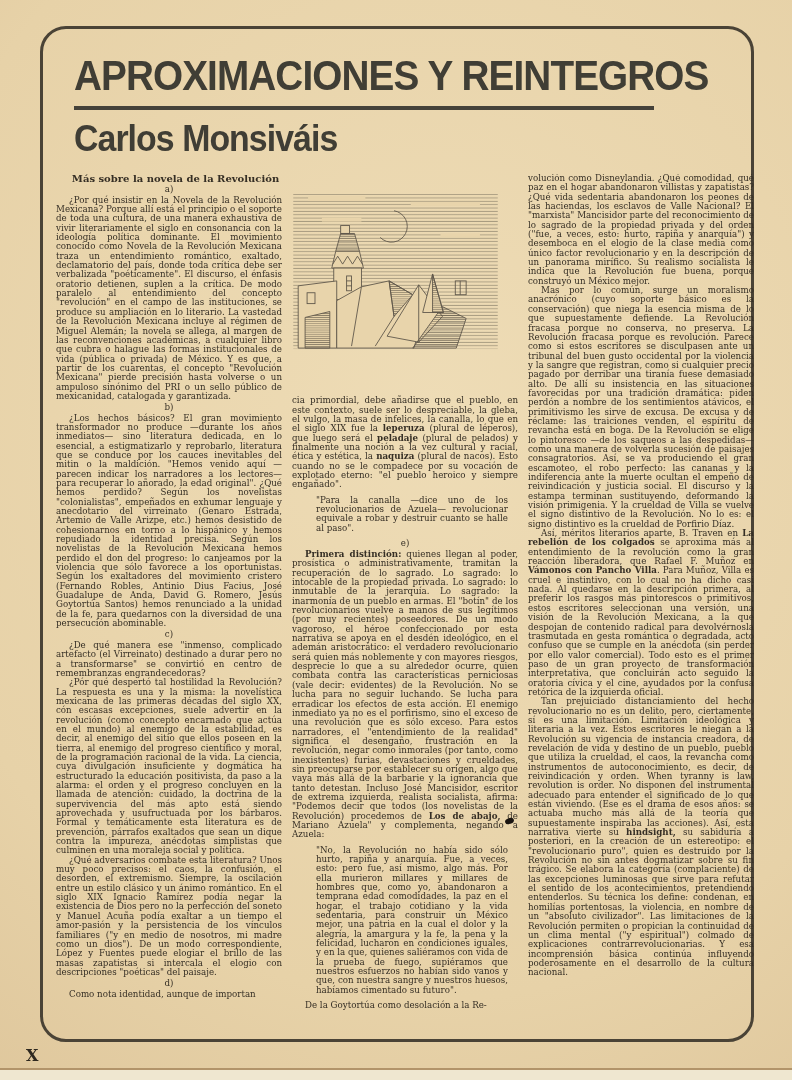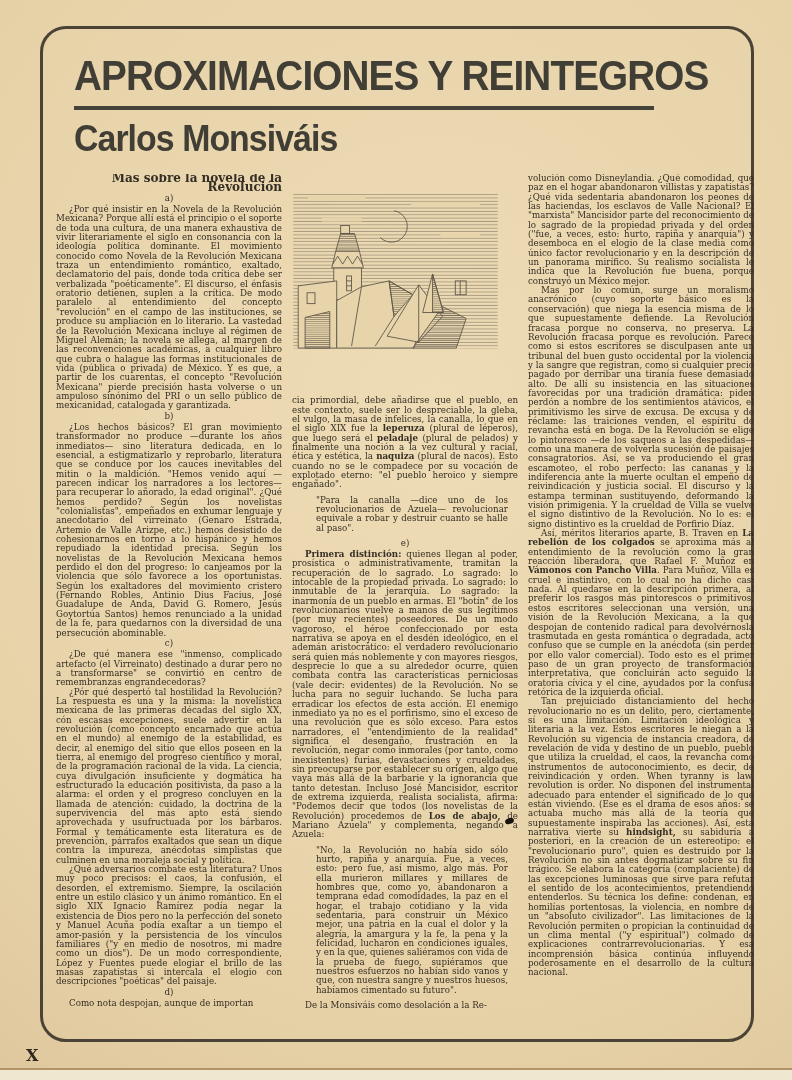--- a/index.html
+++ b/index.html
@@ -31,21 +31,21 @@
   
   .columns{
     position:absolute;left:56px;top:174px;width:698px;height:866px;
     display:flex;gap:10px;
   }
   .col{
     flex:1;overflow:hidden;text-align:justify;
     font-size:8.7px;line-height:9.35px;color:#352e24;
   }
   .section-heading{
-    font-weight:bold;font-size:12px;text-align:right;
+    font-weight:bold;font-size:10px;text-align:center;
     margin:0 0 7px 18px;text-indent:0;
   }
   .col p{margin:0;text-indent:13px;}
   .col p.noindent{text-indent:0;}
   .col p.heading{text-align:center;text-indent:0;margin:1.5px 0;}
   .col blockquote{
     margin:6px 10px 6px 24px;text-indent:0;padding:0;
   }
   b{font-weight:bold;}
   
@@ -82,21 +82,21 @@
     <p class="section-heading">Más sobre la novela de la Revolución</p>
   <p class="heading">a)</p>
       <p class="">¿Por qué insistir en la Novela de la Revolución Mexicana? Porque allí está el principio o el soporte de toda una cultura, de una manera exhaustiva de vivir literariamente el siglo en consonancia con la ideología política dominante. El movimiento conocido como Novela de la Revolución Mexicana traza un entendimiento romántico, exaltado, declamatorio del país, donde toda crítica debe ser verbalizada "poéticamente". El discurso, el énfasis oratorio detienen, suplen a la crítica. De modo paralelo al entendimiento del concepto "revolución" en el campo de las instituciones, se produce su ampliación en lo literario. La vastedad de la Revolución Mexicana incluye al régimen de Miguel Alemán; la novela se allega, al margen de las reconvenciones académicas, a cualquier libro que cubra o halague las formas institucionales de vida (pública o privada) de México. Y es que, a partir de los cuarentas, el concepto "Revolución Mexicana" pierde precisión hasta volverse o un ampuloso sinónimo del PRI o un sello público de mexicanidad, catalogada y garantizada.</p>
       <p class="heading">b)</p>
       <p class="">¿Los hechos básicos? El gran movimiento transformador no produce —durante los años inmediatos— sino literatura dedicada, en lo esencial, a estigmatizarlo y reprobarlo, literatura que se conduce por los cauces inevitables del mitin o la maldición. "Hemos venido aquí —parecen indicar los narradores a los lectores— para recuperar lo añorado, la edad original". ¿Qué hemos perdido? Según los novelistas "colonialistas", empeñados en exhumar lenguaje y anecdotario del virreinato (Genaro Estrada, Artemio de Valle Arizpe, etc.) hemos desistido de cohesionarnos en torno a lo hispánico y hemos repudiado la identidad precisa. Según los novelistas de la Revolución Mexicana hemos perdido el don del progreso: lo canjeamos por la violencia que sólo favorece a los oportunistas. Según los exaltadores del movimiento cristero (Fernando Robles, Antinio Dius Facius, José Guadalupe de Anda, David G. Romero, Jesús Goytortúa Santos) hemos renunciado a la unidad de la fe, para quedarnos con la diversidad de una persecución abominable.</p>
       <p class="heading">c)</p>
       <p class="">¿De qué manera ese "inmenso, complicado artefacto (el Virreinato) destinado a durar pero no a transformarse" se convirtió en centro de remembranzas engrandecedoras?</p>
       <p class="">¿Pór qué despertó tal hostilidad la Revolución? La respuesta es una y la misma: la novelística mexicana de las primeras décadas del siglo XX, cón escasas excepciones, suele advertir en la revolución (como concepto encarnado que actúa en el mundo) al enemigo de la estabilidad, es decir, al enemigo del sitio que ellos poseen en la tierra, al enemigo del progreso científico y moral, de la programación racional de la vida. La ciencia, cuya divulgación insuficiente y dogmática ha estructurado la educación positivista, da paso a la alarma: el orden y el progreso concluyen en la llamada de atención: cuidado, la doctrina de la supervivencia del más apto está siendo aprovechada y usufructuada por los bárbaros. Formal y temáticamente esta literatura es de prevención, párrafos exaltados que sean un dique contra la impureza, anécdotas simplistas que culminen en una moraleja social y política.</p>
       <p class="">¿Qué adversarios combate esta literatura? Unos muy poco precisos: el caos, la confusión, el desorden, el extremismo. Siempre, la oscilación entre un estilo clásico y un ánimo romántico. En el siglo XIX Ignacio Ramírez podía negar la existencia de Dios pero no la perfección del soneto y Manuel Acuña podía exaltar a un tiempo el amor-pasión y la persistencia de los vínculos familiares ("y en medio de nosotros, mi madre como un dios"). De un modo correspondiente, López y Fuentes puede elogiar el brillo de las masas zapatistas si intercala el elogio con descripciones "poéticas" del paisaje.</p>
       <p class="heading">d)</p>
-      <p class="">Como nota despojan, aunque de importan</p>
+      <p class="">Como nota identidad, aunque de importan</p>
     </div>
   <div class="col">
   <figure class="illus">
     <svg width="208" height="164" viewBox="0 0 210 166">
       <defs>
         <pattern id="hl" width="210" height="3.4" patternUnits="userSpaceOnUse">
           <line x1="0" y1="1.2" x2="210" y2="1.2" stroke="#6e6555" stroke-width="0.55"></line>
         </pattern>
         <pattern id="hl2" width="8" height="2.1" patternUnits="userSpaceOnUse">
           <line x1="0" y1="1" x2="8" y2="1" stroke="#5c5344" stroke-width="0.6"></line>
@@ -142,21 +142,21 @@
         <rect x="165" y="92" width="11" height="14" fill="none"></rect>
         <line x1="170" y1="92" x2="170" y2="106"></line>
       </g>
     </svg>
   </figure>
 <p class=" noindent">cia primordial, debe añadirse que el pueblo, en este contexto, suele ser lo despreciable, la gleba, el vulgo, la masa de infelices, la canalla, lo que en el siglo XIX fue la <b>leperuza</b> (plural de léperos), que luego será el <b>peladaje</b> (plural de pelados) y finalmente una noción a la vez cultural y racial, ética y estética, la <b>naquiza</b> (plural de nacos). Esto cuando no se le compadece por su vocación de explotado eterno: "el pueblo heroico y siempre engañado".</p>
       <blockquote class="">"Para la canalla —dice uno de los revolucionarios de Azuela— revolucionar equivale a robar y destruir cuanto se halle al paso".</blockquote>
       <p class="heading">e)</p>
       <p class=""><b>Primera distinción:</b> quienes llegan al poder, prosística o administrativamente, tramitan la recuperación de lo sagrado. Lo sagrado: lo intocable de la propiedad privada. Lo sagrado: lo inmutable de la jerarquía. Lo sagrado: la inarmonía de un pueblo en armas. El "botín" de los revolucionarios vuelve a manos de sus legítimos (por muy recientes) poseedores. De un modo vagoroso, el héroe confeccionado por esta narrativa se apoya en el desdén ideológico, en el ademán aristocrático: el verdadero revolucionario será quien más noblemente y con mayores riesgos, desprecie lo que a su alrededor ocurre, quien combata contra las características perniciosas (vale decir: evidentes) de la Revolución. No se lucha para no seguir luchando. Se lucha para erradicar los efectos de esta acción. El enemigo inmediato ya no es el porfirismo, sino el exceso de una revolución que es sólo exceso. Para estos narradores, el "entendimiento de la realidad" significa el desengaño, frustración en la revolución, negar como inmorales (por tanto, como inexistentes) furias, devastaciones y crueldades, sin preocuparse por establecer su origen, algo que vaya más allá de la barbarie y la ignorancia que tanto detestan. Incluso José Mancisidor, escritor de extrema izquierda, realista socialista, afirma: "Podemos decir que todos (los novelistas de la Revolución) procedemos de <b>Los de abajo,</b> de Mariano Azuela" y complementa, negando a Azuela:</p>
       <blockquote class="">"No, la Revolución no había sido sólo hurto, rapiña y anarquía. Fue, a veces, esto: pero fue, así mismo, algo más. Por ella murieron millares y millares de hombres que, como yo, abandonaron a temprana edad comodidades, la paz en el hogar, el trabajo cotidiano y la vida sedentaria, para construir un México mejor, una patria en la cual el dolor y la alegría, la amargura y la fe, la pena y la felicidad, lucharon en condiciones iguales, y en la que, quienes saliéramos con vida de la prueba de fuego, supiéramos que nuestros esfuerzos no habían sido vanos y que, con nuestra sangre y nuestros huesos, habíamos cimentado su futuro".</blockquote>
-      <p class="">De la Monsiváis como desolación a la Re-</p>
+      <p class="">De la Goytortúa como desolación a la Re-</p>
     </div>
   <div class="col">
       <p class=" noindent">volución como Disneylandia. ¿Qué comodidad, qué paz en el hogar abandonaron villistas y zapatistas? ¿Qué vida sedentaria abandonaron los peones de las haciendas, los esclavos de Valle Nacional? El "marxista" Mancisidor parte del reconocimiento de lo sagrado de la propiedad privada y del orden ("fue, a veces, esto: hurto, rapiña y anarquía") y desemboca en el elogio de la clase media como único factor revolucionario y en la descripción de un panorama mirífico. Su realismo socialista le indica que la Revolución fue buena, porque construyó un México mejor.</p>
       <p class="">Mas por lo común, surge un moralismo anacrónico (cuyo soporte básico es la conservación) que niega la esencia misma de lo que supuestamente defiende. La Revolución fracasa porque no conserva, no preserva. La Revolución fracasa porque es revolución. Parece como si estos escritores se disculpasen ante un tribunal del buen gusto occidental por la violencia y la sangre que registran, como si cualquier precio pagado por derribar una tiranía fuese demasiado alto. De allí su insistencia en las situaciones favorecidas por una tradición dramática: piden perdón a nombre de los sentimientos atávicos, el primitivismo les sirve de excusa. De excusa y de réclame: las traiciones venden, el espíritu de revancha está en boga. De la Revolución se elige lo pintoresco —de los saqueos a las despedidas— como una manera de volverla sucesión de paisajes consagratorios. Así, se va produciendo el gran escamoteo, el robo perfecto: las cananas y la indiferencia ante la muerte ocultan el empeño de reivindicación y justicia social. El discurso y la estampa terminan sustituyendo, deformando la visión primigenia. Y la crueldad de Villa se vuelve el signo distintivo de la Revolución. No lo es: el signo distintivo es la crueldad de Porfirio Díaz.</p>
       <p class="">Así, méritos literarios aparte, B. Traven en <b>La rebelión de los colgados</b> se aproxima más al entendimiento de la revolución como la gran reacción liberadora, que Rafael F. Muñoz en <b>Vámonos con Pancho Villa</b>. Para Muñoz, Villa es cruel e instintivo, con lo cual no ha dicho casi nada. Al quedarse en la descripción primera, al preferir los rasgos más pintorescos o primitivos, estos escritores seleccionan una versión, una visión de la Revolución Mexicana, a la que despojan de contenido radical para devolvérnosla trasmutada en gesta romántica o degradada, acto confuso que se cumple en la anécdota (sin perder por ello valor comercial). Todo esto es el primer paso de un gran proyecto de transformación interpretativa, que concluirán acto seguido la oratoria cívica y el cine, ayudados por la confusa retórica de la izquierda oficial.</p>
       <p class="">Tan prejuiciado distanciamiento del hecho revolucionario no es un delito, pero, ciertamente, sí es una limitación. Limitación ideológica y literaria a la vez. Estos escritores le niegan a la Revolución su vigencia de instancia creadora, de revelación de vida y destino de un pueblo, pueblo que utiliza la crueldad, el caos, la revancha como instrumentos de autoconocimiento, es decir, de reivindicación y orden. When tyranny is law, revolution is order. No disponen del instrumental adecuado para entender el significado de lo que están viviendo. (Ese es el drama de esos años: se actuaba mucho más allá de la teoría que supuestamente inspiraba las acciones). Así, esta narrativa vierte su <b>hindsight,</b> su sabiduría a posteriori, en la creación de un estereotipo: el "revolucionario puro", quien es destruido por la Revolución no sin antes dogmatizar sobre su fin trágico. Se elabora la categoría (complaciente) de las excepciones luminosas que sirve para refutar el sentido de los acontecimientos, pretendiendo entenderlos. Su técnica los define: condenan, en homilías portentosas, la violencia, en nombre de un "absoluto civilizador". Las limitaciones de la Revolución permiten o propician la continuidad de un clima mental ("y espiritual") colmado de explicaciones contrarrevolucionarias. Y esa incomprensión básica continúa influyendo poderosamente en el desarrollo de la cultura nacional.</p>
     </div>
 </div>
 
 <div class="ink-blot"></div>

